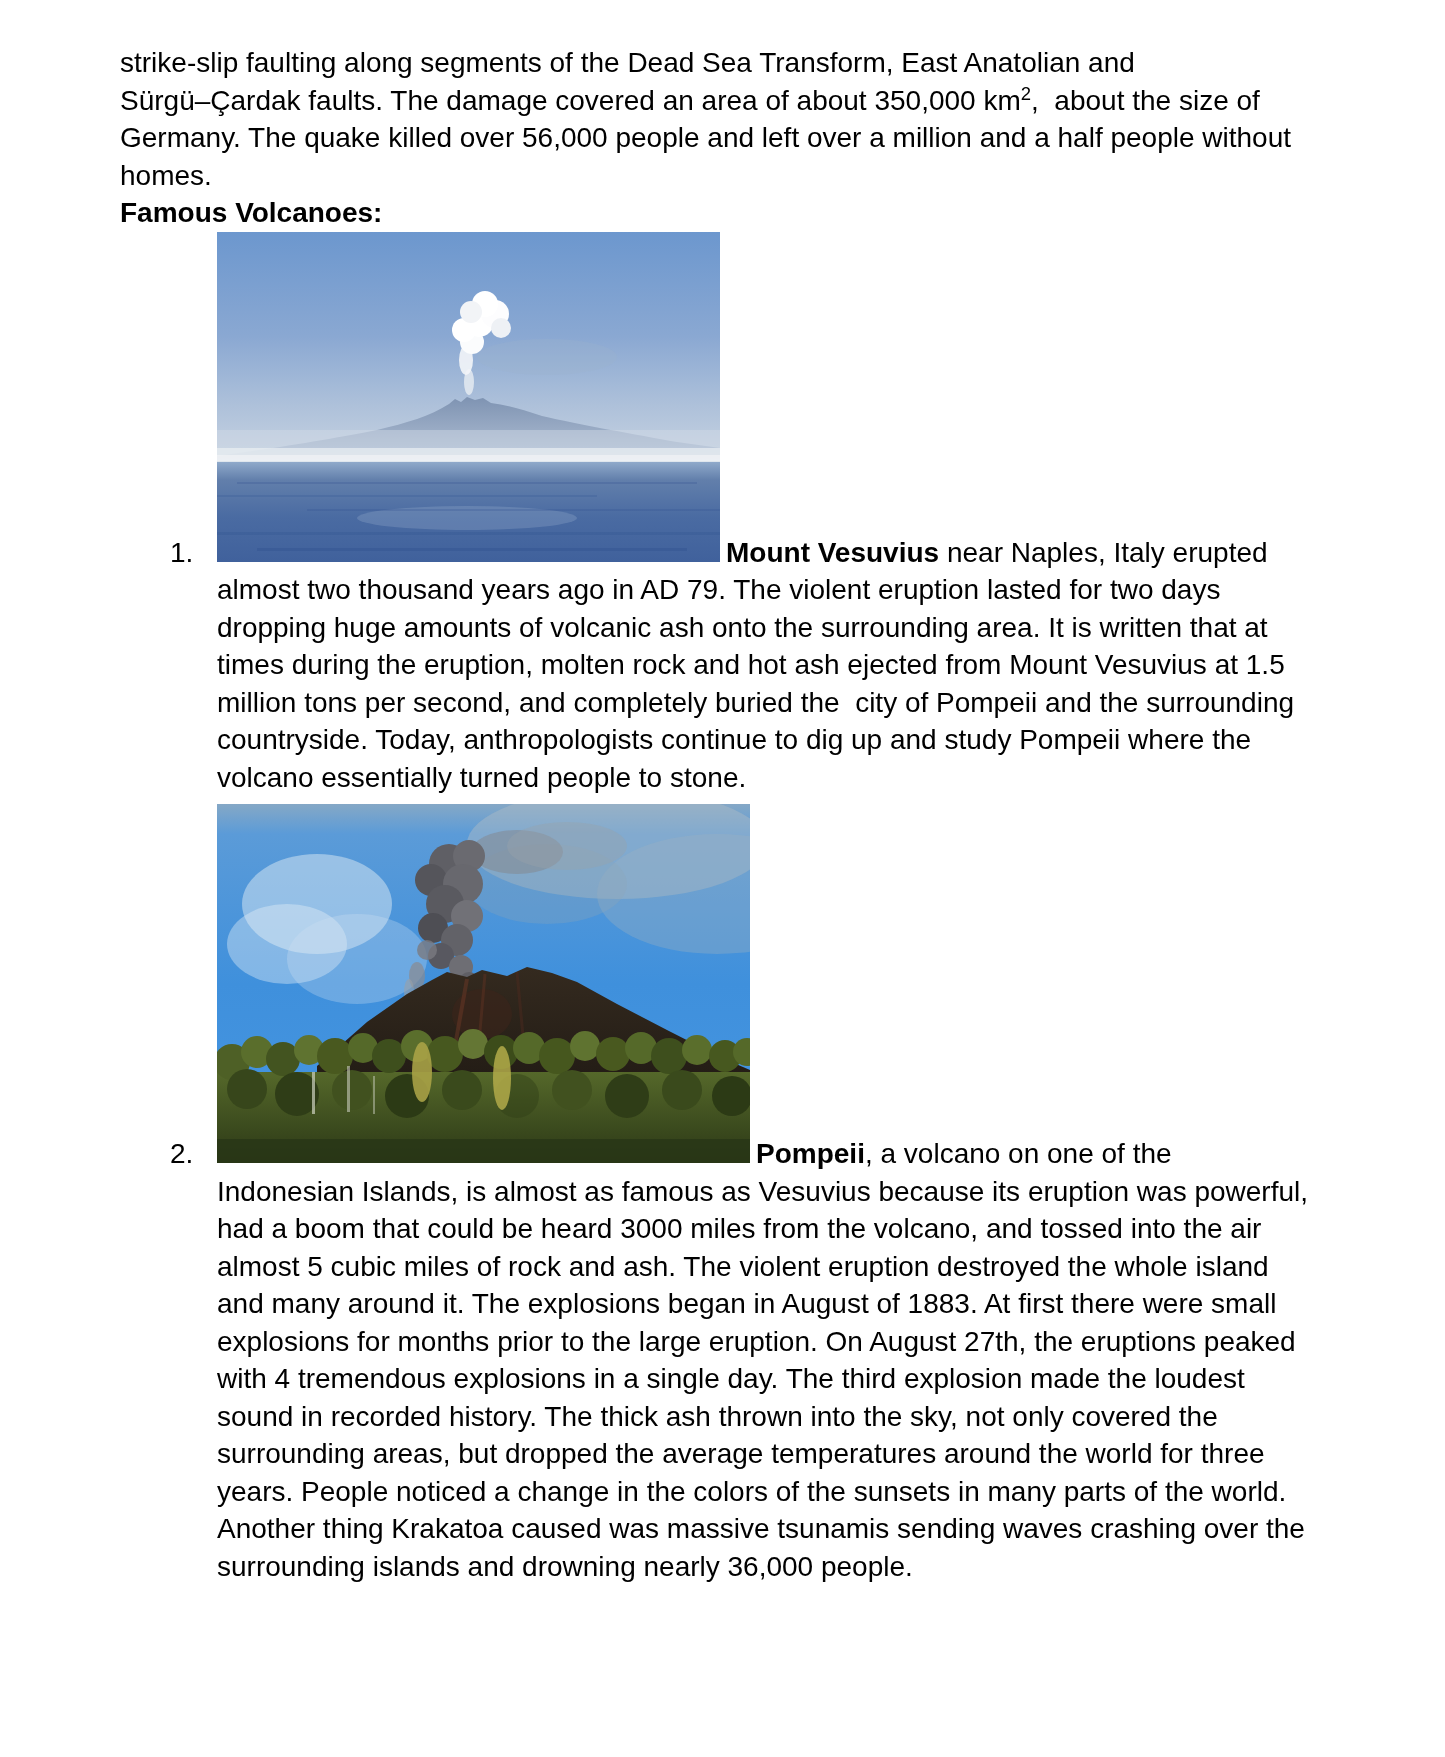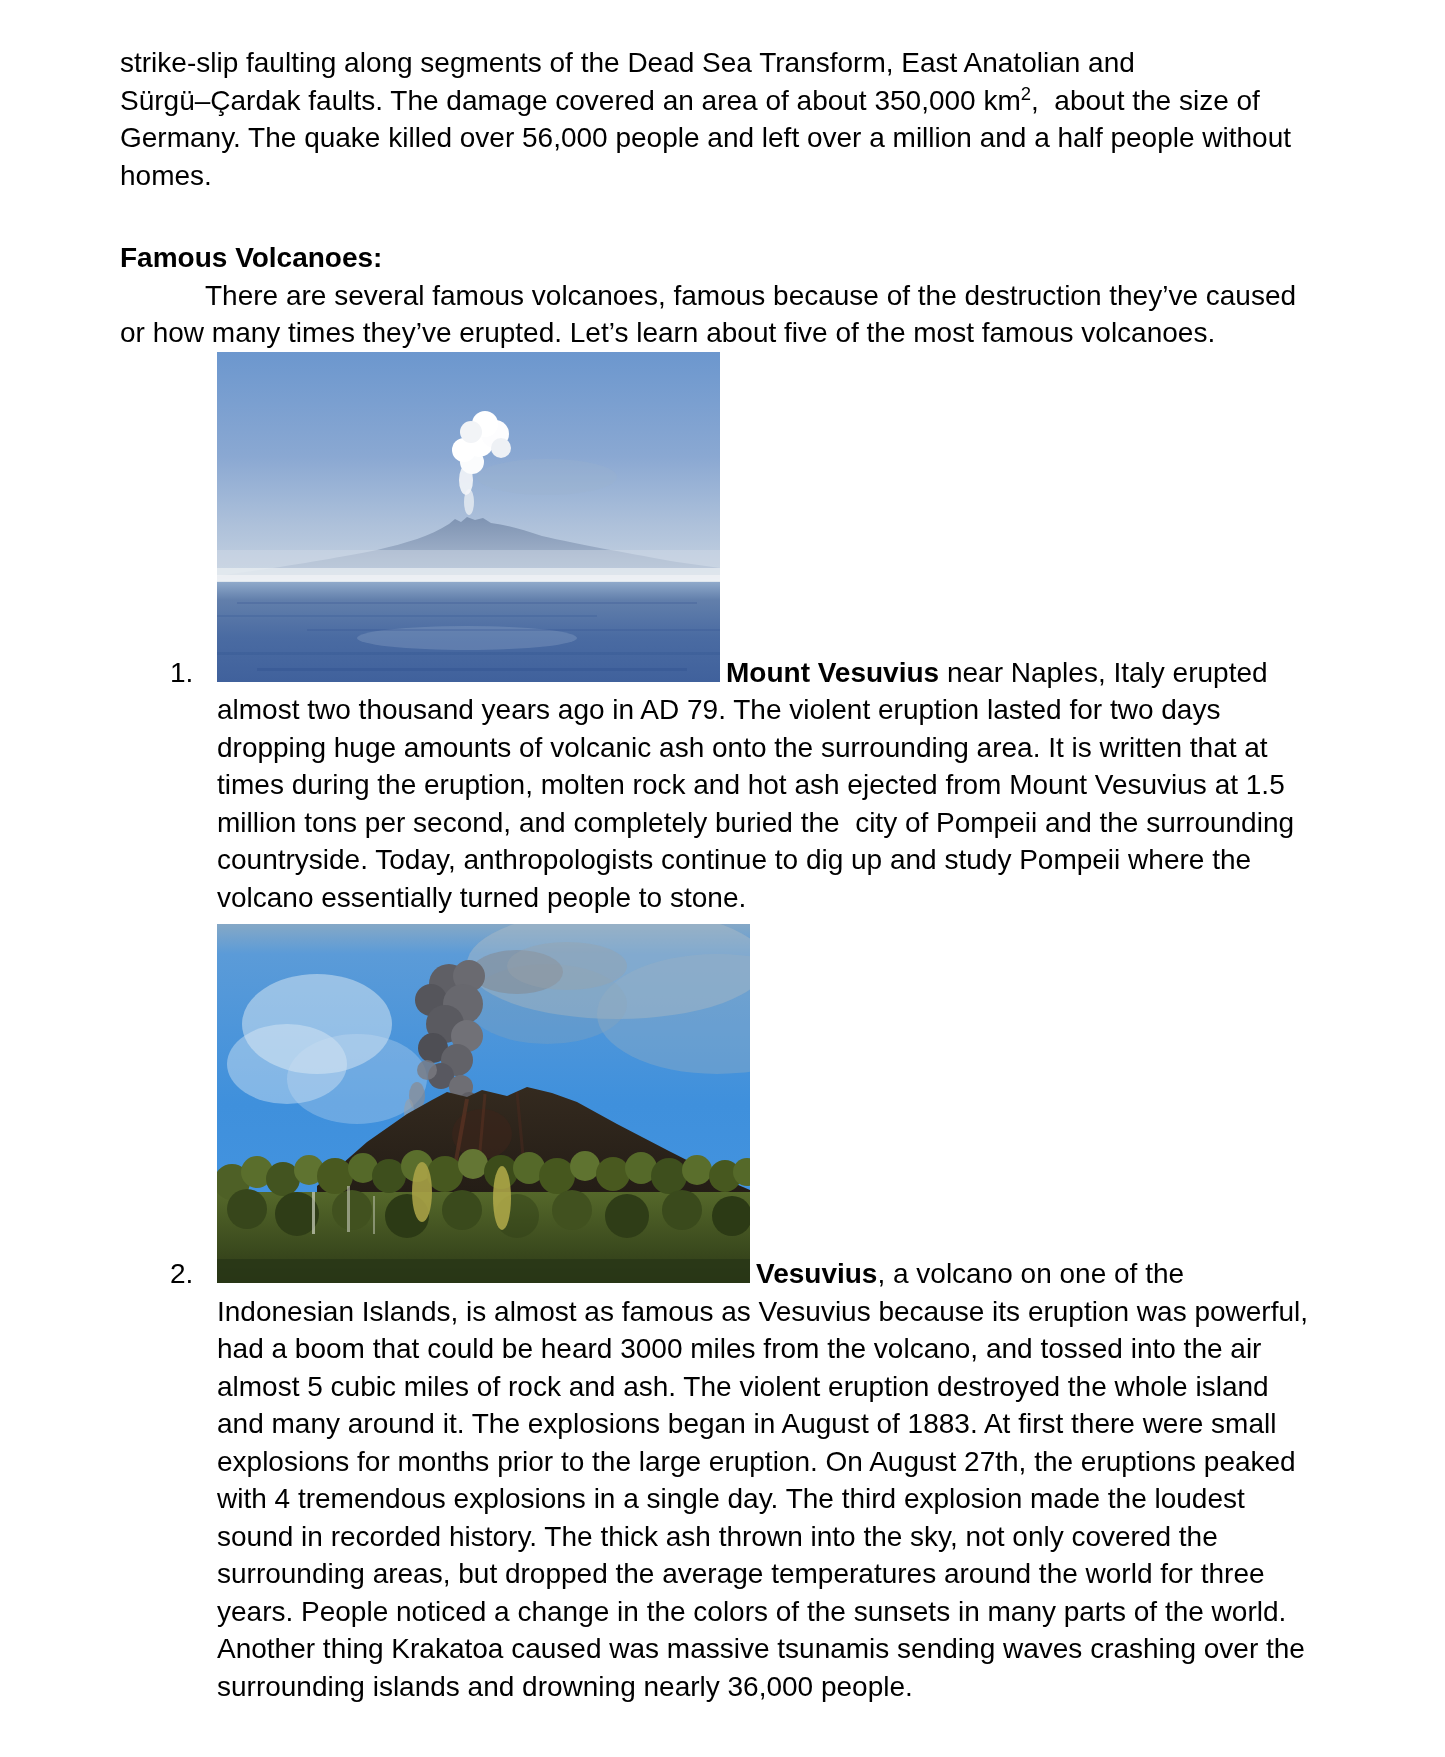--- a/index.html
+++ b/index.html
@@ -18,21 +18,21 @@
     width: 1240px;
     padding-top: 44px;
   }
   .para, .heading, .list-item {
     margin: 0;
     font-size: 28px;
     line-height: 37.5px;
     white-space: pre-wrap;
     color: #000000;
   }
-  .heading { font-weight: bold; margin-top: 45px; font-size: 28px; }
+  .heading { font-weight: bold; font-size: 28px; }
   .indent-first { text-indent: 85px; }
   .sup { font-size: 18.5px; line-height: 0; vertical-align: super; }
   .list-item { padding-left: 97px; text-indent: -47px; }
   .item-krakatoa { margin-top: 8px; }
   .num { display: inline-block; width: 47px; text-indent: 0; }
   .photo {
     display: inline-block;
     overflow: hidden;          
     margin-right: 6px;
     text-indent: 0;
@@ -48,22 +48,20 @@
 <div class="page">
   <div class="content">
 
     <p class="para"><span>strike-slip faulting along segments of the Dead Sea Transform, East Anatolian and
 Sürgü–Çardak faults. The damage covered an area of about 350,000 km</span><span class="sup">2</span><span>,  about the size of
 Germany. The quake killed over 56,000 people and left over a million and a half people without
 homes.</span></p>
 
     <h2 class="heading">Famous Volcanoes:</h2>
 
-    <p class="para indent-first">There are several famous volcanoes, famous because of the destruction they’ve caused
-or how many times they’ve erupted. Let’s learn about five of the most famous volcanoes.</p>
 
     <div class="list-item item-vesuvius"><span class="num">1.</span><span class="photo"><svg width="503" height="330" viewBox="0 0 503 330">
       <defs>
         <linearGradient id="vsky" x1="0" y1="0" x2="0" y2="1">
           <stop offset="0" stop-color="#6c97ce"></stop>
           <stop offset="0.45" stop-color="#8aa8d2"></stop>
           <stop offset="0.75" stop-color="#aec1da"></stop>
           <stop offset="1" stop-color="#c9d4e2"></stop>
         </linearGradient>
         <linearGradient id="vmt" x1="0" y1="0" x2="0" y2="1">
@@ -200,21 +198,21 @@
               <circle cx="410" cy="292" r="22" fill="#2f3d17"></circle>
               <circle cx="465" cy="286" r="20" fill="#3a4a1c"></circle>
               <circle cx="515" cy="292" r="20" fill="#2c3a15"></circle>
         <rect x="95" y="268" width="3" height="42" fill="#cfd3c2" opacity="0.7"></rect>
         <rect x="130" y="262" width="3" height="46" fill="#c8ccbc" opacity="0.6"></rect>
         <rect x="156" y="272" width="2" height="38" fill="#c8ccbc" opacity="0.5"></rect>
         <ellipse cx="205" cy="268" rx="10" ry="30" fill="#a8a246" opacity="0.9"></ellipse>
         <ellipse cx="285" cy="274" rx="9" ry="32" fill="#b3ab4a" opacity="0.85"></ellipse>
         <rect x="0" y="335" width="533" height="24" fill="#283616" opacity="0.8"></rect>
       </g>
-    </svg></span><strong>Vesuvius</strong><span>, a volcano on one of the
+    </svg></span><strong>Pompeii</strong><span>, a volcano on one of the
 Indonesian Islands, is almost as famous as Vesuvius because its eruption was powerful,
 had a boom that could be heard 3000 miles from the volcano, and tossed into the air
 almost 5 cubic miles of rock and ash. The violent eruption destroyed the whole island
 and many around it. The explosions began in August of 1883. At first there were small
 explosions for months prior to the large eruption. On August 27th, the eruptions peaked
 with 4 tremendous explosions in a single day. The third explosion made the loudest
 sound in recorded history. The thick ash thrown into the sky, not only covered the
 surrounding areas, but dropped the average temperatures around the world for three
 years. People noticed a change in the colors of the sunsets in many parts of the world.
 Another thing Krakatoa caused was massive tsunamis sending waves crashing over the

